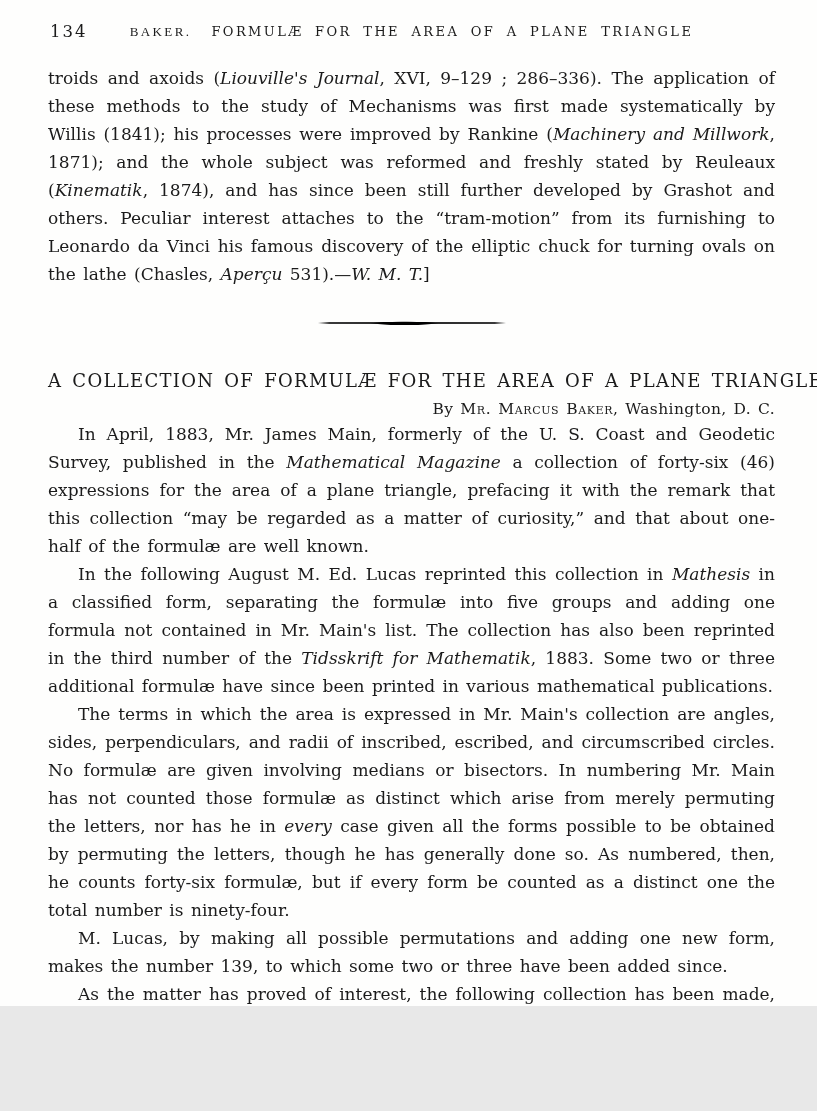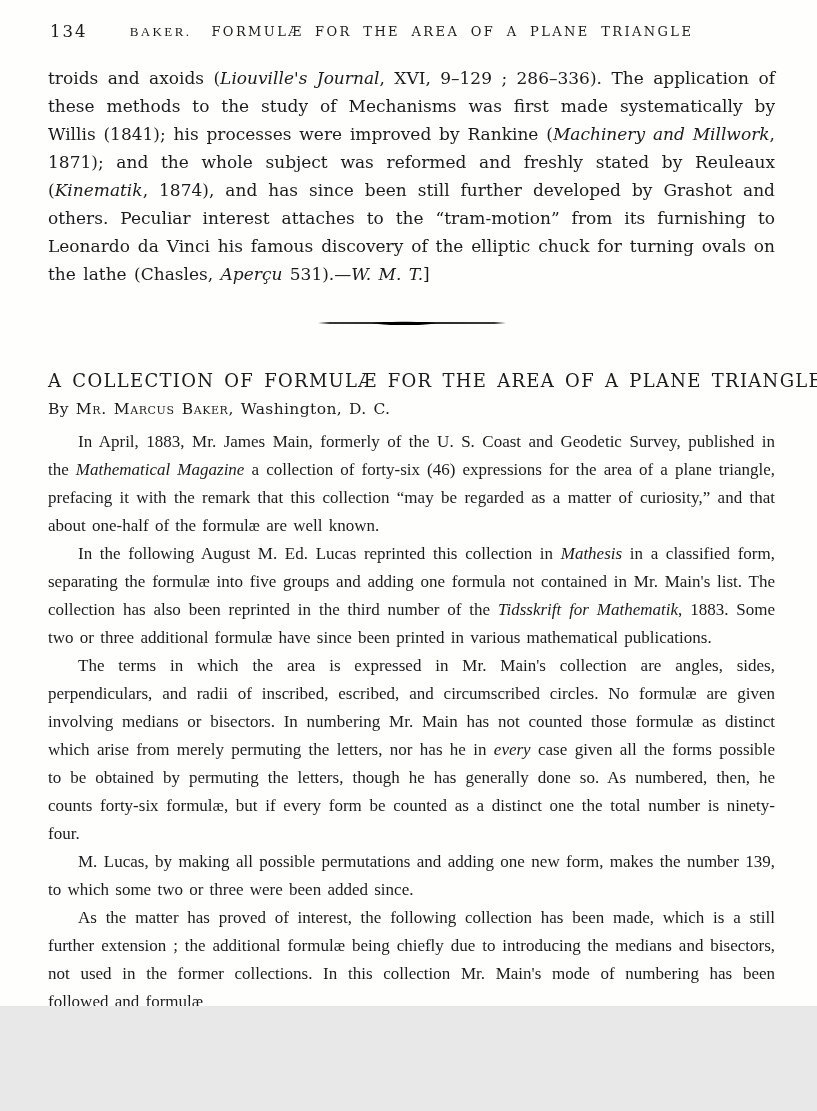--- a/index.html
+++ b/index.html
@@ -34,21 +34,21 @@
   }
   .header-author { margin-right: 20px; font-family: Liberation Serif, serif; }
   .intro { margin-top: 18px; }
   p.body-para {
     margin: 0;
     font-size: 17px;
     line-height: 28px;
     text-align: justify;
     word-spacing: 2px;
   }
-  p.body-para.indent { text-indent: 30px; font-family: Liberation Serif, serif; }
+  p.body-para.indent { text-indent: 30px; }
   .it { font-style: italic; margin-top: 40px; }
   .sc { font-variant: small-caps; letter-spacing: 0.6px; }
   .divider-wrap { margin: 32px 0 0; text-align: center; line-height: 0; }
   .divider-line {
     display: inline-block;
     width: 188px;
     height: 6px;
     background:
       radial-gradient(ellipse 46px 2.6px at 46% 55%, #000 55%, rgba(0,0,0,0) 74%),
       linear-gradient(to right, rgba(0,0,0,0) 0%, #3a3a3a 6%, #242424 50%, #3a3a3a 94%, rgba(0,0,0,0) 100%);
@@ -59,22 +59,22 @@
   .article-title {
     margin: 44px 0 9px;
     font-size: 18px;
     font-weight: normal;
     text-align: center;
     letter-spacing: 1.3px;
     word-spacing: 3px;
     white-space: nowrap;
   }
   .byline {
-    margin: 0 0 10px;
-    text-align: left;
+    margin: 0 0 2px;
+    text-align: right;
     font-size: 15.5px;
     letter-spacing: 0.4px;
     word-spacing: 1.5px;
   }
 </style>
 </head>
 <body>
 
 <div class="page">
 
@@ -92,17 +92,17 @@
   </div>
 
   <h1 class="article-title">A COLLECTION OF FORMULÆ FOR THE AREA OF A PLANE TRIANGLE.*</h1>
 
   <p class="byline"><span>By </span><span class="sc">Mr. Marcus Baker</span><span>, Washington, D. C.</span></p>
 
   <section class="article-body">
       <p class="body-para indent"><span>In April, 1883, Mr. James Main, formerly of the U. S. Coast and Geodetic Survey, published in the </span><span class="it">Mathematical Magazine</span><span> a collection of forty-six (46) expressions for the area of a plane triangle, prefacing it with the remark that this collection “may be regarded as a matter of curiosity,” and that about one-half of the formulæ are well known.</span></p>
       <p class="body-para indent"><span>In the following August M. Ed. Lucas reprinted this collection in </span><span class="it">Mathesis</span><span> in a classified form, separating the formulæ into five groups and adding one formula not contained in Mr. Main's list.  The collection has also been reprinted in the third number of the </span><span class="it">Tidsskrift for Mathematik</span><span>, 1883.  Some two or three additional formulæ have since been printed in various mathematical publications.</span></p>
       <p class="body-para indent"><span>The terms in which the area is expressed in Mr. Main's collection are angles, sides, perpendiculars, and radii of inscribed, escribed, and circumscribed circles. No formulæ are given involving medians or bisectors.  In numbering Mr. Main has not counted those formulæ as distinct which arise from merely permuting the letters, nor has he in </span><span class="it">every</span><span> case given all the forms possible to be obtained by permuting the letters, though he has generally done so.  As numbered, then, he counts forty-six formulæ, but if every form be counted as a distinct one the total number is ninety-four.</span></p>
-      <p class="body-para indent"><span>M. Lucas, by making all possible permutations and adding one new form, makes the number 139, to which some two or three were been added since.</span></p>
+      <p class="body-para indent"><span>M. Lucas, by making all possible permutations and adding one new form, makes the number 139, to which some two or three have been added since.</span></p>
       <p class="body-para indent"><span>As the matter has proved of interest, the following collection has been made, which is a still further extension ; the additional formulæ being chiefly due to introducing the medians and bisectors, not used in the former collections.  In this collection Mr. Main's mode of numbering has been followed and formulæ</span></p>
     </section>
 
 </div>
 
 </body></html>

